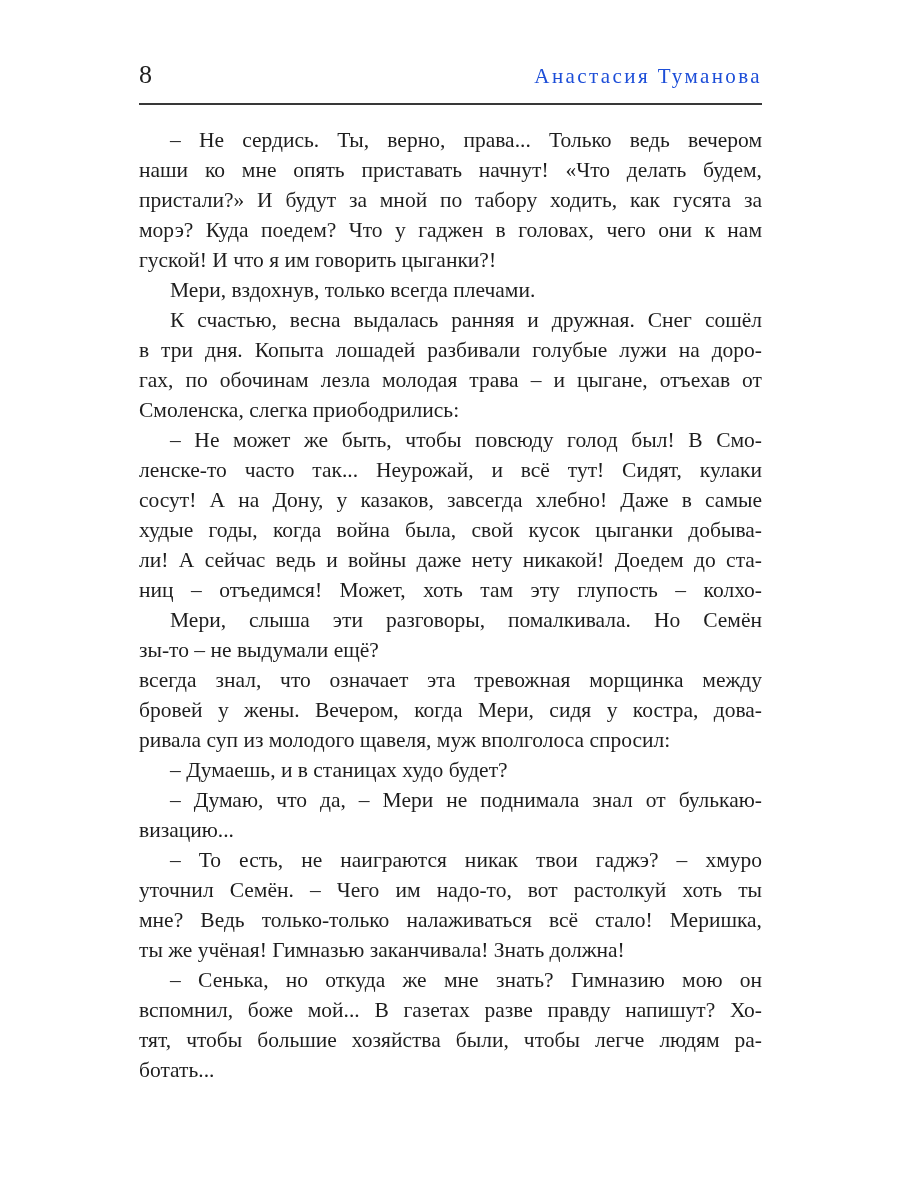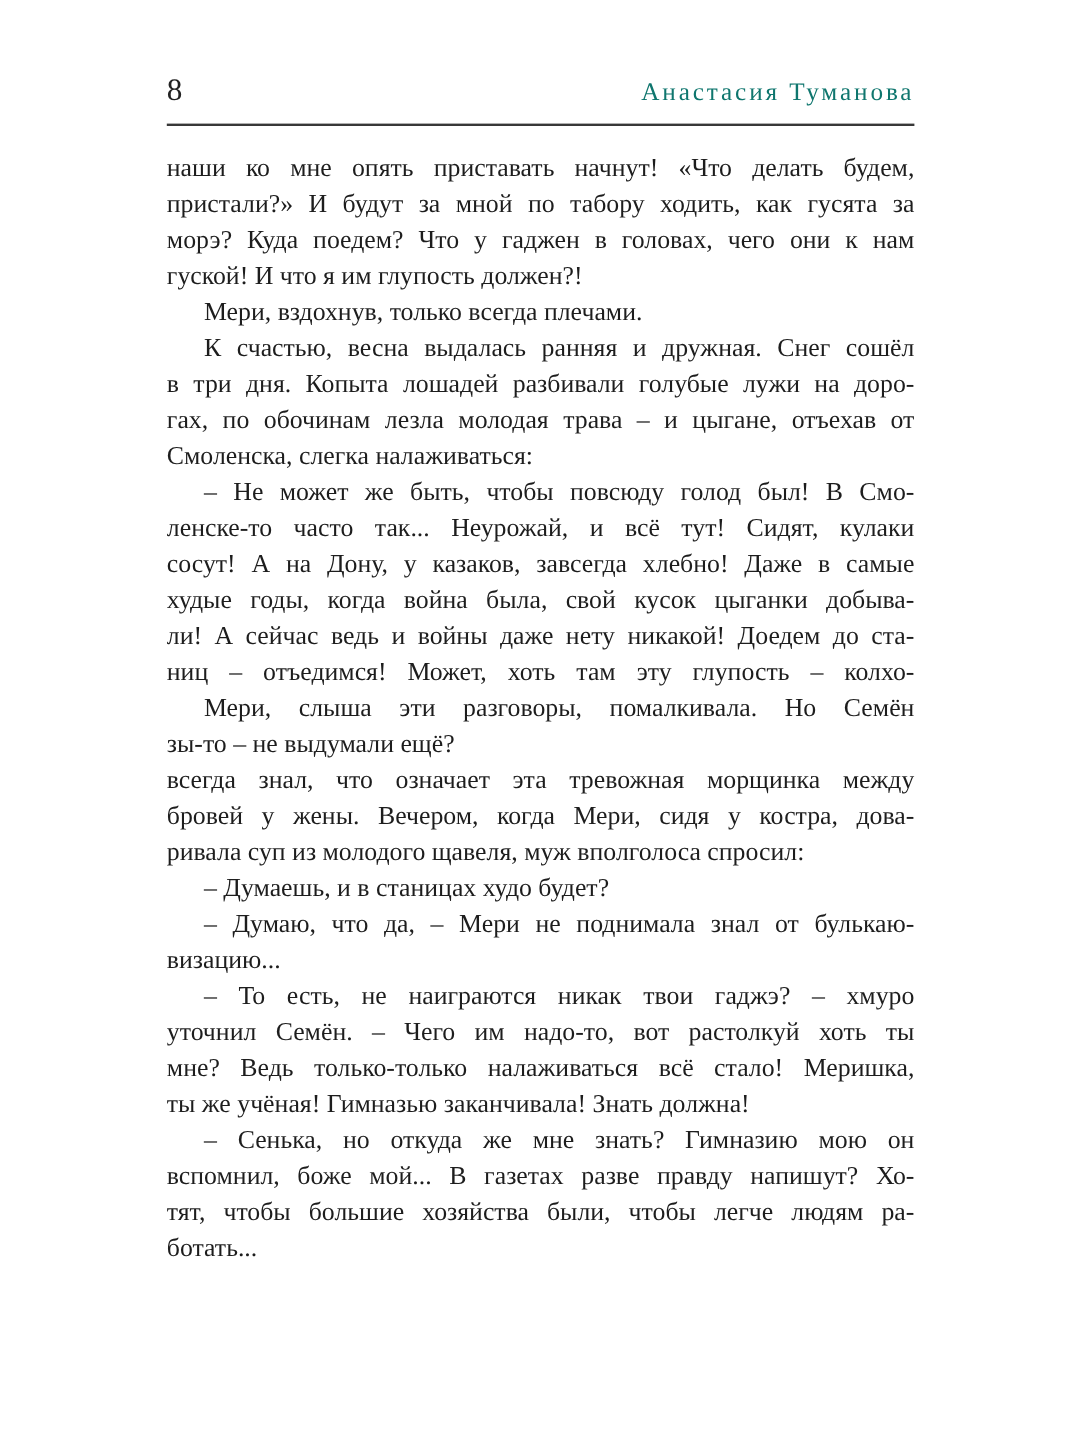--- a/index.html
+++ b/index.html
@@ -30,21 +30,21 @@
     justify-content: space-between;
     align-items: baseline;
   }
   .page-number {
     font-size: 26px;
     color: #222222;
   }
   .running-head {
     font-size: 21px;
     letter-spacing: 2.4px;
-    color: #0f766e;
+    color: #1d4ed8;
     margin-left: 16px;
   }
   .header-rule {
     position: absolute;
     left: 139px;
     right: 138px;
     top: 103px;
     height: 2px;
     background: #383838;
   }
@@ -75,29 +75,30 @@
 <div class="page">
 
   <header class="page-header">
     <span class="page-number">8</span>
     <span class="running-head">Анастасия Туманова</span>
   </header>
 
   <div class="header-rule"></div>
 
   <main class="body-text">
+      <div class="line first">– Не сердись. Ты, верно, права... Только ведь вечером</div>
       <div class="line">наши ко мне опять приставать начнут! «Что делать будем,</div>
       <div class="line">пристали?» И будут за мной по табору ходить, как гусята за</div>
       <div class="line">морэ? Куда поедем? Что у гаджен в головах, чего они к нам</div>
-      <div class="line last">гуской! И что я им глупость должен?!</div>
+      <div class="line last">гуской! И что я им говорить цыганки?!</div>
       <div class="line first last">Мери, вздохнув, только всегда плечами.</div>
       <div class="line first">К счастью, весна выдалась ранняя и дружная. Снег сошёл</div>
       <div class="line">в три дня. Копыта лошадей разбивали голубые лужи на доро-</div>
       <div class="line">гах, по обочинам лезла молодая трава – и цыгане, отъехав от</div>
-      <div class="line last">Смоленска, слегка налаживаться:</div>
+      <div class="line last">Смоленска, слегка приободрились:</div>
       <div class="line first">– Не может же быть, чтобы повсюду голод был! В Смо-</div>
       <div class="line">ленске-то часто так... Неурожай, и всё тут! Сидят, кулаки</div>
       <div class="line">сосут! А на Дону, у казаков, завсегда хлебно! Даже в самые</div>
       <div class="line">худые годы, когда война была, свой кусок цыганки добыва-</div>
       <div class="line">ли! А сейчас ведь и войны даже нету никакой! Доедем до ста-</div>
       <div class="line">ниц – отъедимся! Может, хоть там эту глупость – колхо-</div>
       <div class="line first">Мери, слыша эти разговоры, помалкивала. Но Семён</div>
       <div class="line last">зы-то – не выдумали ещё?</div>
       <div class="line">всегда знал, что означает эта тревожная морщинка между</div>
       <div class="line">бровей у жены. Вечером, когда Мери, сидя у костра, дова-</div>

